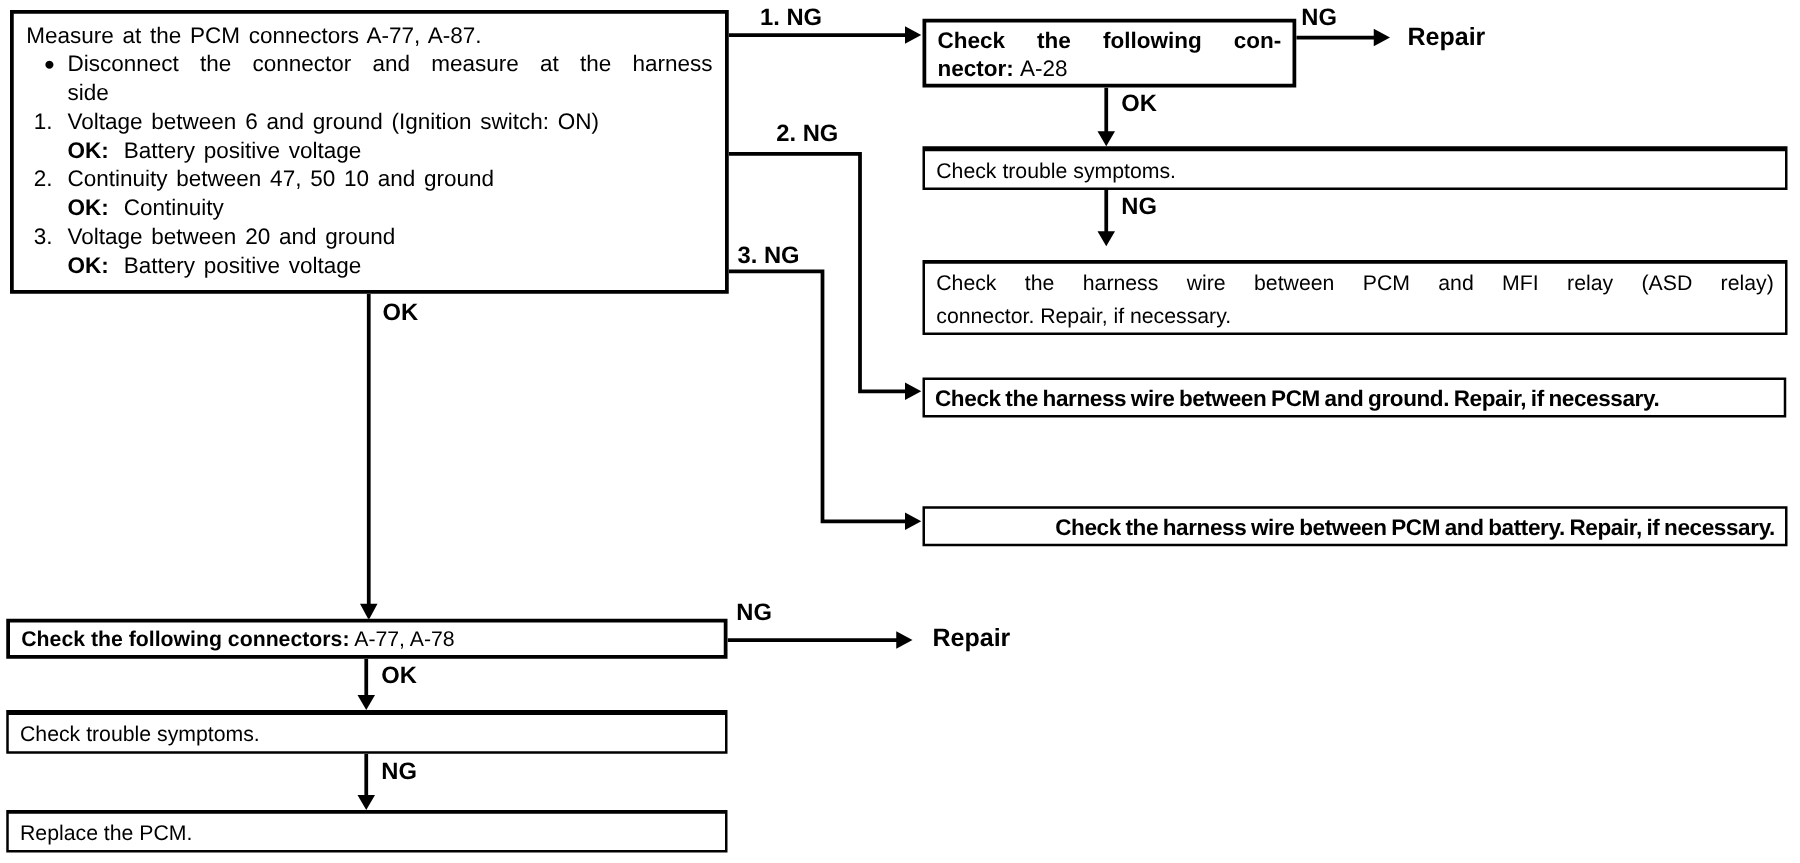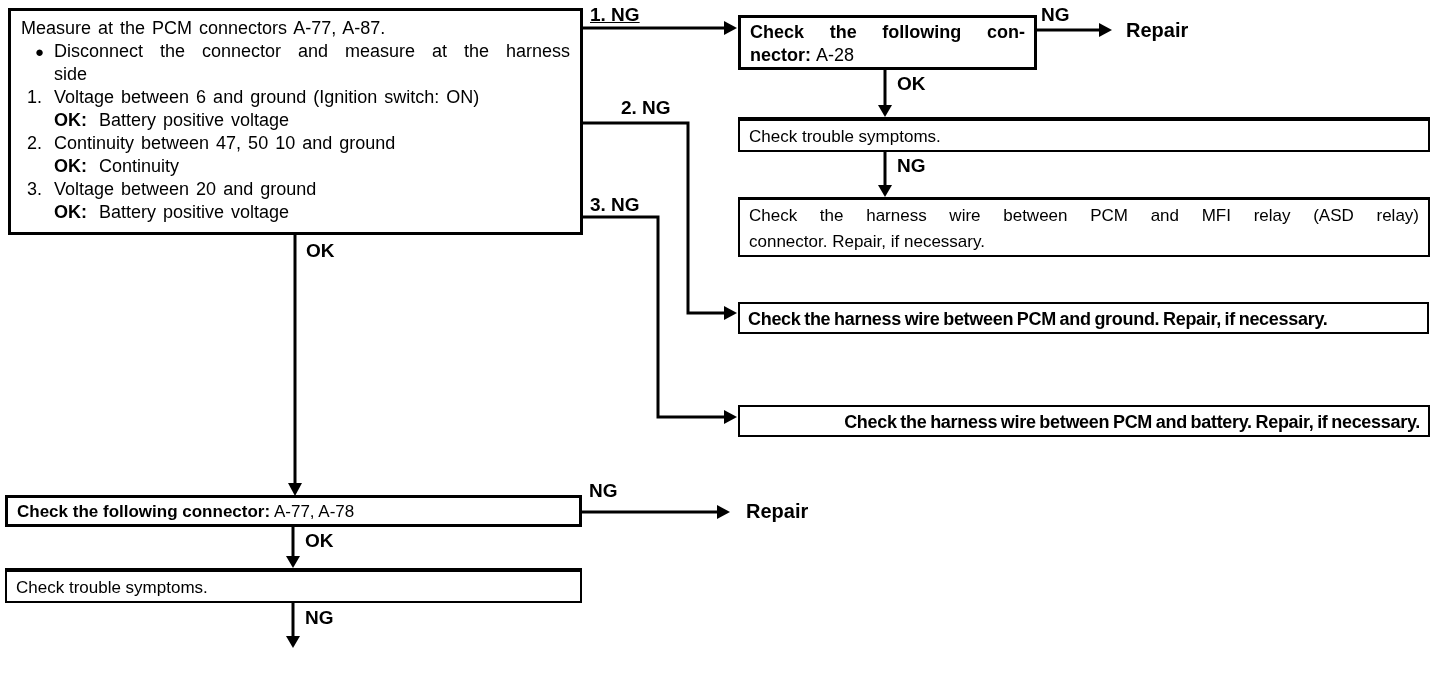--- a/index.html
+++ b/index.html
@@ -25,39 +25,39 @@
   .main-box .okrow{margin-left:33px;}
   .okl{font-weight:700;margin-right:12px;}
   .a28-box{
     left:738px;top:15px;width:299px;height:55px;border-width:3px;
     padding:3px 9px;font-size:18px;line-height:23px;font-weight:700;
   }
   .a28-box .just{display:block;text-align:justify;text-align-last:justify;}
   .a28-box .val{font-weight:400;}
   .symtop-box{left:738px;top:117px;width:692px;height:35px;padding:4px 9px;border-top-width:4px;}
   .mfi-box{
-    left:738px;top:197px;width:692px;height:60px;padding:3px 9px;border-top-width:3px;line-height:26px;
+    left:738px;top:208px;width:692px;height:60px;padding:3px 9px;border-top-width:3px;line-height:26px;
   }
   .mfi-box .just{display:block;text-align:justify;text-align-last:justify;}
   .ground-box{
     left:738px;top:302px;width:691px;height:32px;padding:3px 8px;
     font-size:18px;font-weight:700;letter-spacing:-0.3px;word-spacing:-1px;white-space:nowrap;
   }
   .battery-box{
     left:738px;top:405px;width:692px;height:32px;padding:3px 8px;
     font-size:18px;font-weight:700;letter-spacing:-0.3px;word-spacing:-1px;white-space:nowrap;text-align:right;
   }
   .a77-box{left:5px;top:495px;width:577px;height:32px;border-width:3px;padding:2px 9px;white-space:nowrap;}
   .a77-box .bld{font-weight:700;}
   .symbot-box{left:5px;top:568px;width:577px;height:35px;padding:4px 9px;border-top-width:4px;}
   .replace-box{left:5px;top:648px;width:577px;height:34px;padding:4px 9px;border-top-width:3px;}
   .lbl{
     position:absolute;font-size:19px;font-weight:700;line-height:20px;white-space:nowrap;
   }
-  .lbl-ng1{left:590px;top:5px;text-decoration:underline;}
+  .lbl-ng1{left:608px;top:5px;}
   .lbl-ng2{left:590px;top:98px;margin-left:31px;}
   .lbl-ng3{left:590px;top:195px;text-align:center;}
   .lbl-ng-a28{left:1041px;top:5px;}
   .lbl-repair-top{left:1126px;top:20px;font-size:20px;}
   .lbl-ok-a28{left:897px;top:74px;}
   .lbl-ng-symtop{left:897px;top:156px;}
   .lbl-ok-main{left:306px;top:241px;}
   .lbl-ng-a77{left:589px;top:481px;}
   .lbl-repair-bottom{left:746px;top:501px;font-size:20px;}
   .lbl-ok-a77{left:305px;top:531px;}
@@ -168,26 +168,27 @@
   <div class="box mfi-box">
     <span class="just">Check the harness wire between PCM and MFI relay (ASD relay)</span>
     <span>connector. Repair, if necessary.</span>
   </div>
 
   <div class="box ground-box">Check the harness wire between PCM and ground. Repair, if necessary.</div>
 
   <div class="box battery-box">Check the harness wire between PCM and battery. Repair, if necessary.</div>
 
   <div class="box a77-box">
-    <span class="bld">Check the following connector:</span>
+    <span class="bld">Check the following connectors:</span>
     <span>A-77, A-78</span>
   </div>
 
   <div class="box symbot-box">Check trouble symptoms.</div>
 
+  <div class="box replace-box">Replace the PCM.</div>
 
   <div class="lbl lbl-ng1">1. NG</div>
   <div class="lbl lbl-ng2">2. NG</div>
   <div class="lbl lbl-ng3">3. NG</div>
   <div class="lbl lbl-ng-a28">NG</div>
   <div class="lbl lbl-repair-top">Repair</div>
   <div class="lbl lbl-ok-a28">OK</div>
   <div class="lbl lbl-ng-symtop">NG</div>
   <div class="lbl lbl-ok-main">OK</div>
   <div class="lbl lbl-ng-a77">NG</div>

